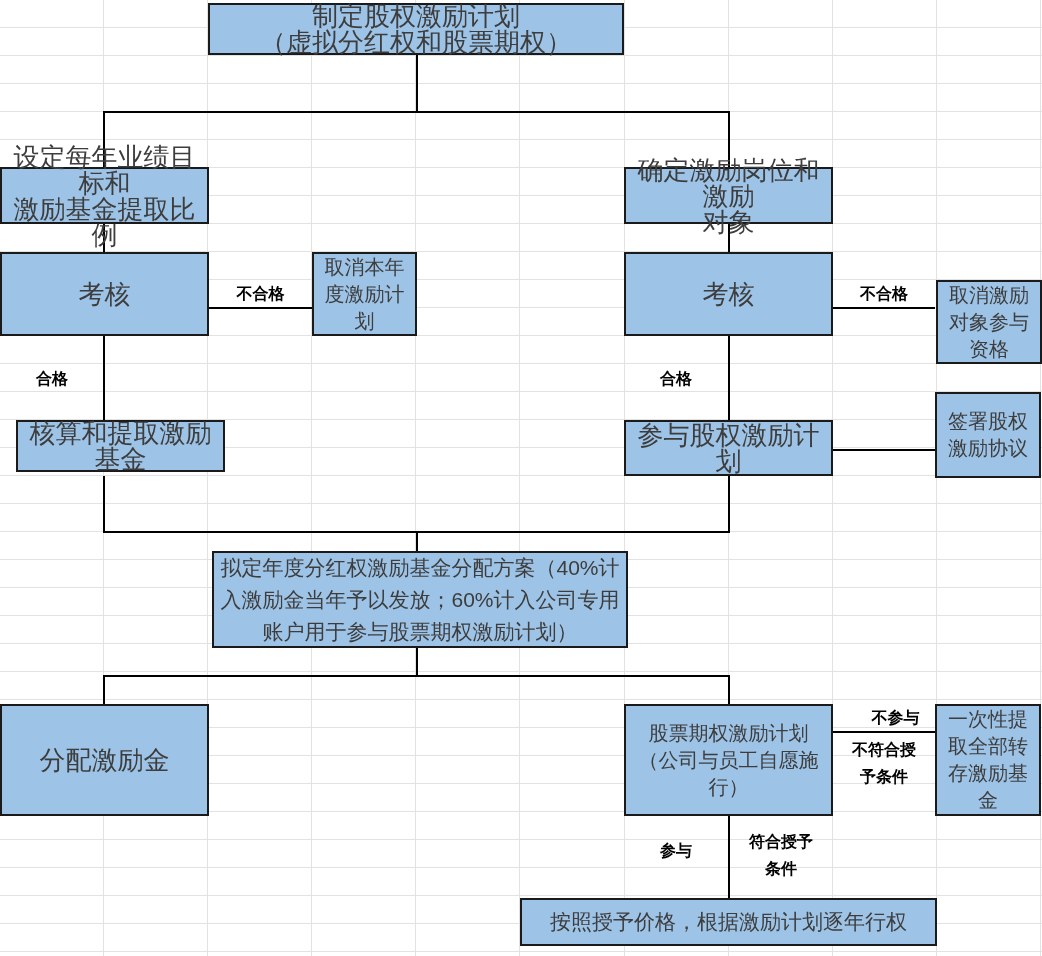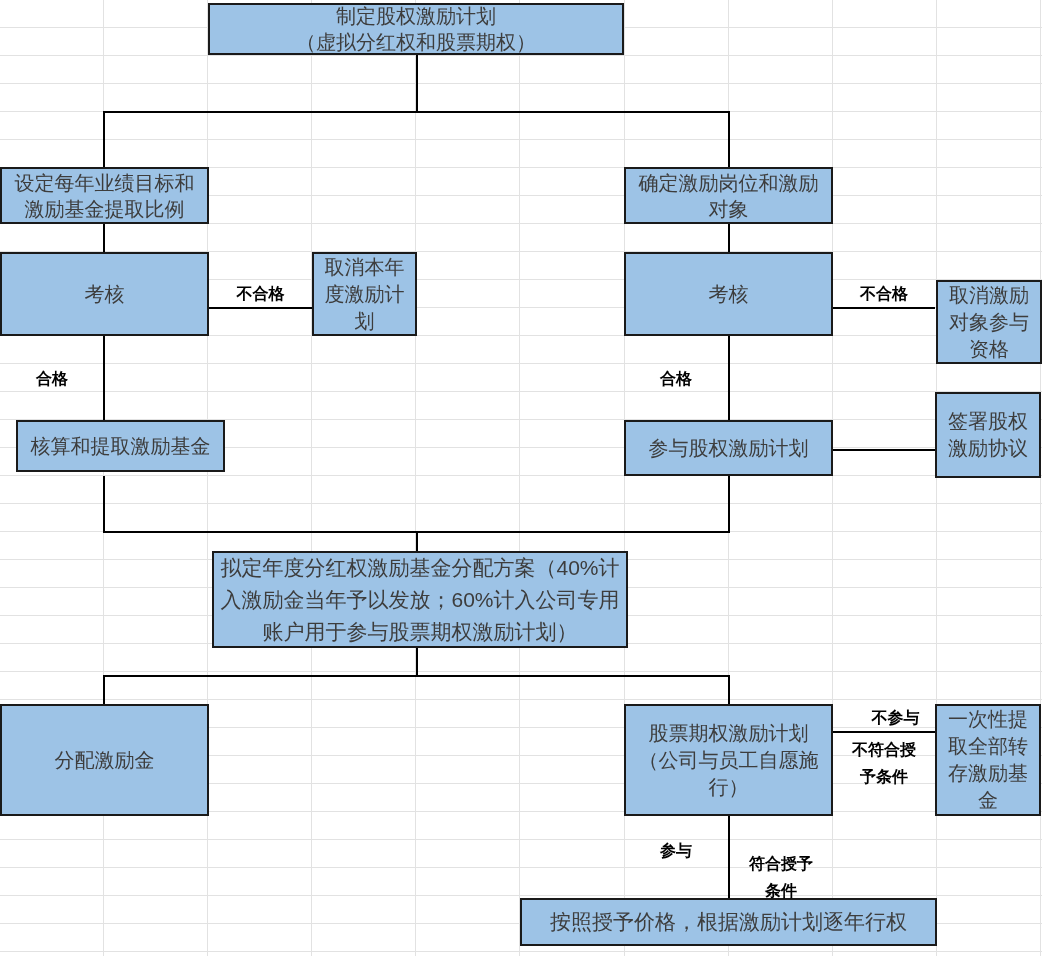--- a/index.html
+++ b/index.html
@@ -9,21 +9,21 @@
     background-image:
       repeating-linear-gradient(to right, transparent 0px, transparent 103.1px, #e2e2e2 103.1px, #e2e2e2 104.1px),
       repeating-linear-gradient(to bottom, transparent 0px, transparent 27px, #e2e2e2 27px, #e2e2e2 28px);
   }
   .node{
     position:absolute;
     background:#9dc3e6;
     border:2px solid #1a1a1a;
     box-sizing:border-box;
     display:flex;flex-direction:column;align-items:center;justify-content:center;
-    color:#3d3d3d;font-size:20px;line-height:26px;text-align:center;
+    color:#3d3d3d;font-size:26px;line-height:26px;text-align:center;
   }
   .node.small{font-size:20px;line-height:27px;}
   .node.big{font-size:21px;line-height:32px;}
   .lbl{
     position:absolute;
     display:flex;flex-direction:column;align-items:center;justify-content:center;
     color:#000000;font-size:16px;line-height:27px;font-weight:bold;text-align:center;
   }
   .hl,.vl{position:absolute;background:#000000;}
   .hl{height:2px;}
@@ -146,18 +146,18 @@
   <div class="lbl" style="left:833px;top:703px;width:125px;height:28px">
     <div>不参与</div>
   </div>
   <div class="lbl" style="left:833px;top:734px;width:102px;height:58px">
     <div>不符合授</div>
     <div>予条件</div>
   </div>
   <div class="lbl" style="left:624px;top:830px;width:104px;height:40px">
     <div>参与</div>
   </div>
-  <div class="lbl" style="left:729px;top:844px;width:104px;height:66px">
+  <div class="lbl" style="left:729px;top:822px;width:104px;height:66px">
     <div>符合授予</div>
     <div>条件</div>
   </div>
 
 </div>
 
 </body></html>

